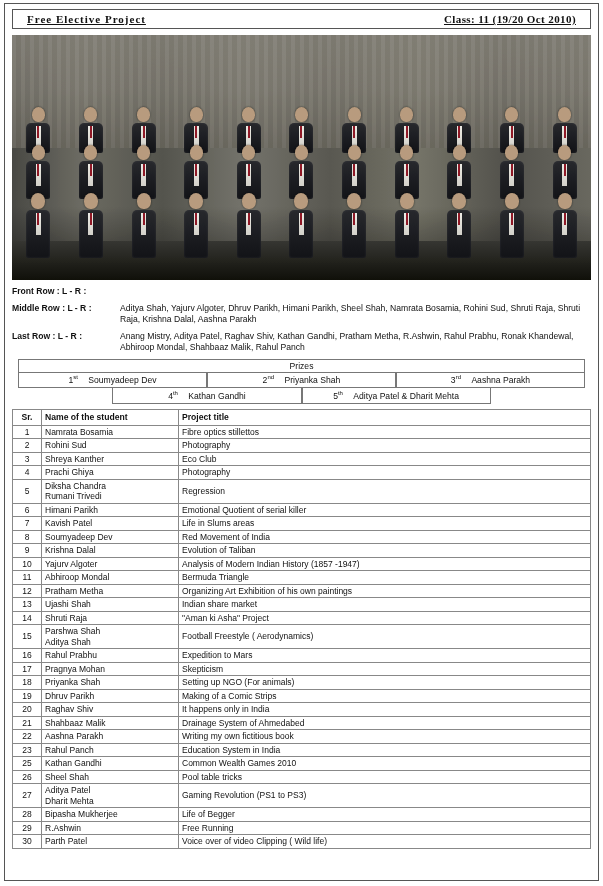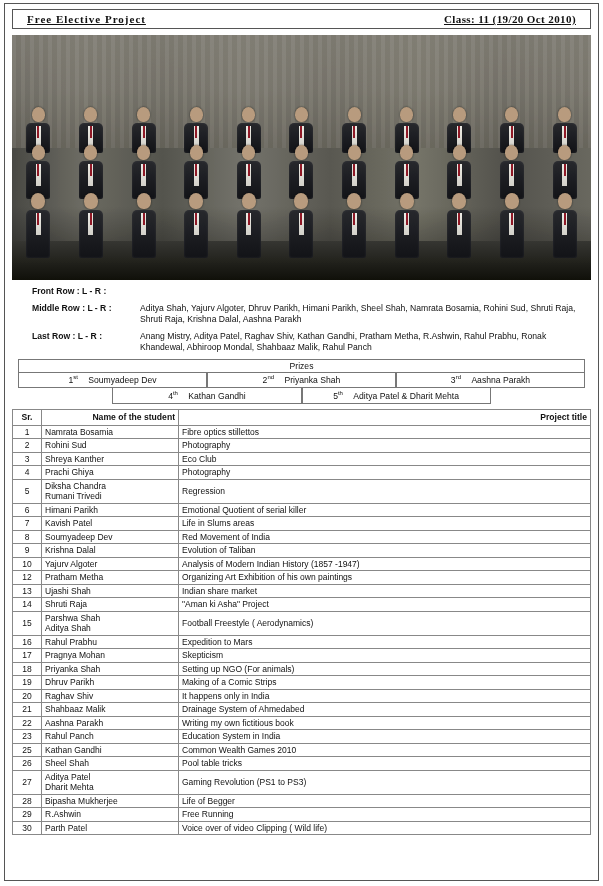--- a/index.html
+++ b/index.html
@@ -114,21 +114,20 @@
   .r3 { bottom: 9%; }
   .r3 .p .body { height: 48px; }
   .r3 .p { width: 30px; }
   .r3 .p .head { width: 14px; height: 16px; }
   
   .rowline {
     display: flex;
     margin-bottom: 5px;
     font-size: 8.6px;
     line-height: 11.5px;
-    margin-left: 20px;
   }
   .rowline .lbl {
     font-weight: bold;
     width: 108px;
     flex: 0 0 108px;
   }
   .rowline .names { flex: 1; }
   .freeelective {
     font-size: 8.6px;
     margin: 3px 0 6px 0;
@@ -175,21 +174,21 @@
     font-size: 8.5px;
   }
   table.projects th, table.projects td {
     border: 1px solid #888;
     padding: 1px 3px;
     vertical-align: middle;
     line-height: 10.5px;
   }
   table.projects th {
     font-weight: bold;
-    text-align: right;
+    text-align: left;
     font-size: 8.6px;
     padding: 2px 3px;
   }
   table.projects td.sr, table.projects th.sr {
     width: 22px;
     text-align: center;
   }
   table.projects td.nm, table.projects th.nm { width: 130px; }
   .twoline { white-space: pre-line; }
 </style>
@@ -443,20 +442,25 @@
           <td class="sr">9</td>
           <td class="nm twoline">Krishna Dalal</td>
           <td>Evolution of Taliban</td>
         </tr>
         <tr>
           <td class="sr">10</td>
           <td class="nm twoline">Yajurv Algoter</td>
           <td>Analysis of Modern Indian History (1857 -1947)</td>
         </tr>
         <tr>
+          <td class="sr">11</td>
+          <td class="nm twoline">Abhiroop Mondal</td>
+          <td>Bermuda Triangle</td>
+        </tr>
+        <tr>
           <td class="sr">12</td>
           <td class="nm twoline">Pratham Metha</td>
           <td>Organizing Art Exhibition of his own paintings</td>
         </tr>
         <tr>
           <td class="sr">13</td>
           <td class="nm twoline">Ujashi Shah</td>
           <td>Indian share market</td>
         </tr>
         <tr>

